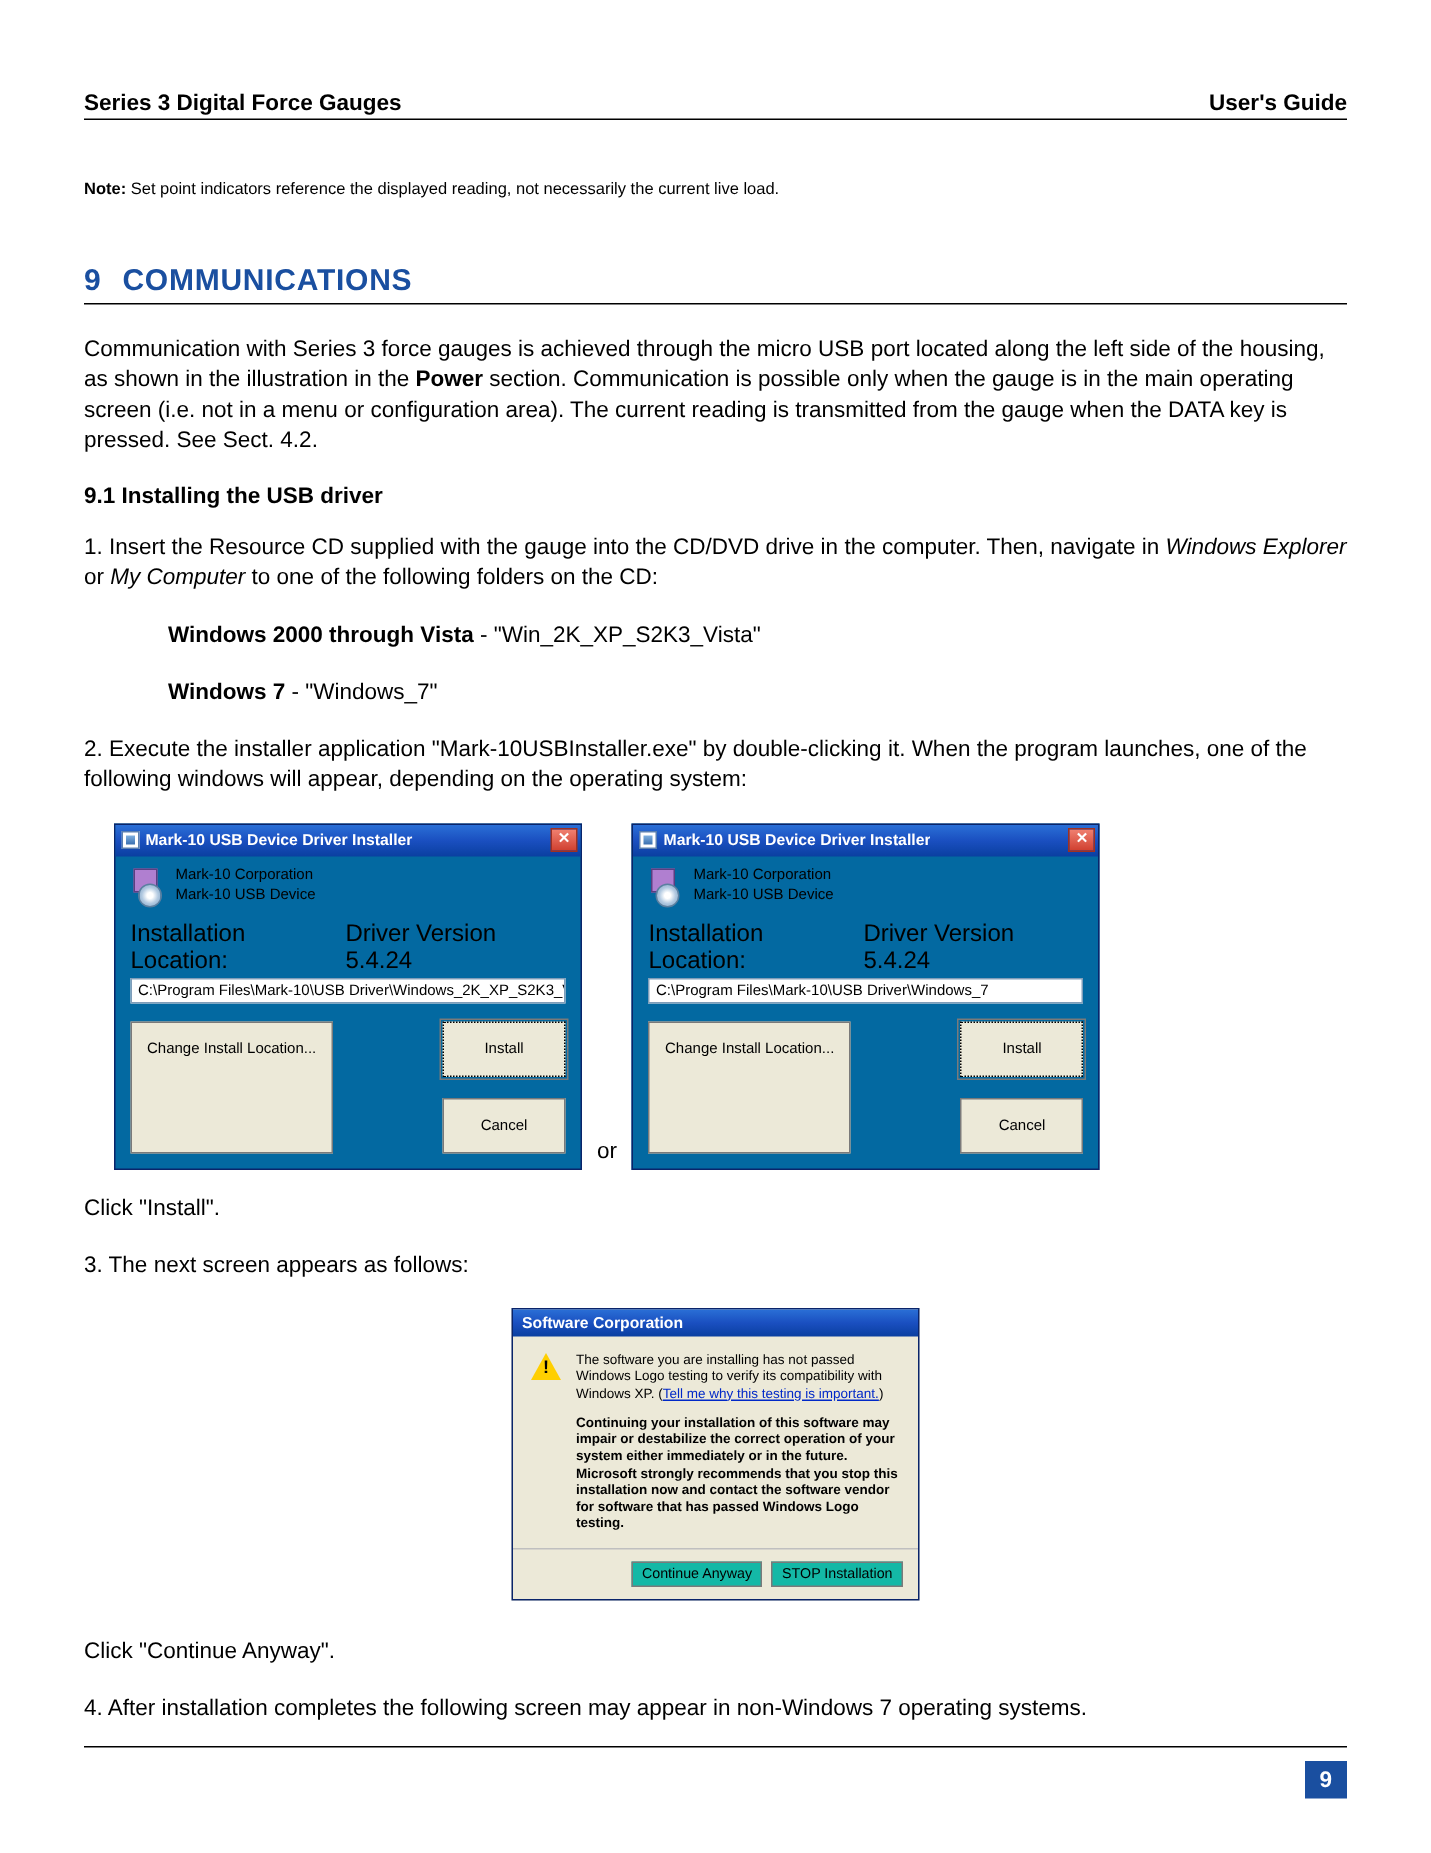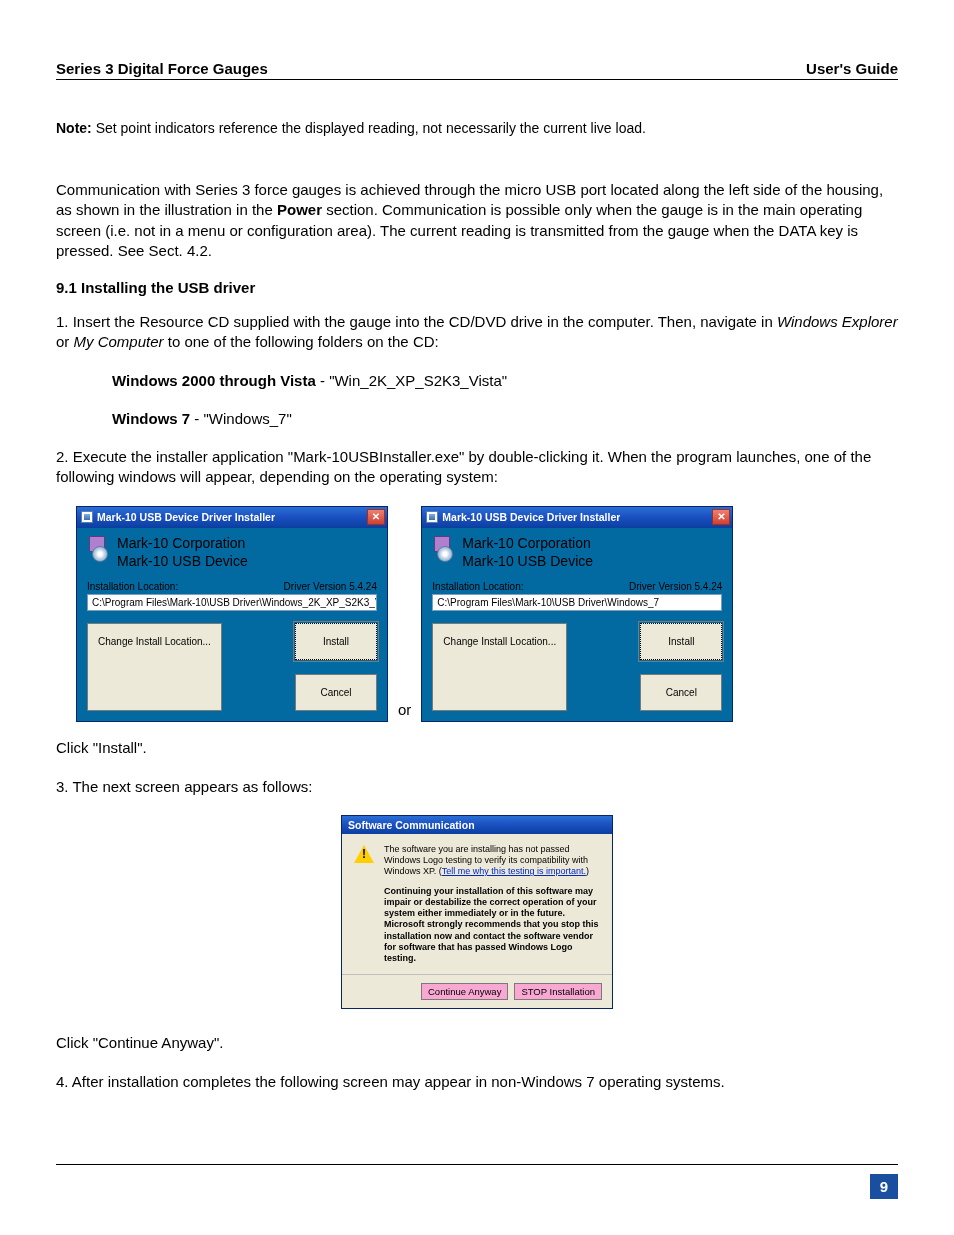--- a/index.html
+++ b/index.html
@@ -20,21 +20,21 @@
   .hdr {
     display: flex;
     justify-content: space-between;
     font-weight: bold;
     font-size: 15px;
     border-bottom: 1.5px solid #000;
     padding-bottom: 2px;
     margin-bottom: 40px;
   }
   .note-line {
-    font-size: 14px;
+    font-size: 11px;
     margin-bottom: 44px;
   }
   .section-title {
     color: #1a4fa0;
     font-size: 20px;
     font-weight: bold;
     letter-spacing: 0.5px;
     border-bottom: 1.5px solid #000;
     padding-bottom: 3px;
     margin-bottom: 20px;
@@ -94,22 +94,22 @@
   }
   .corp-icon .disk{
     position:absolute; left:2px; top:2px; width:14px; height:14px;
     background:#b07fd0; border:1px solid #5a3f80;
   }
   .corp-icon .cd{
     position:absolute; left:5px; top:12px; width:14px; height:14px;
     border-radius:50%; background:radial-gradient(circle,#fff 20%,#b0c8e0 55%,#7fa0c0 100%);
     border:1px solid #5a7fa0;
   }
-  .corp-text { font-size:14px; line-height:1.35; color:#000; }
-  .loc-row { display:flex; justify-content:space-between; font-size:10px; color:#000; margin-bottom:2px;}
+  .corp-text { font-size:10px; line-height:1.35; color:#000; }
+  .loc-row { display:flex; justify-content:space-between; font-size:16px; color:#000; margin-bottom:2px;}
   .path-box {
     border:1px solid #7f9db9; background:#fff; padding:2px 4px;
     font-size:10px; color:#000; margin-bottom:12px;
     white-space:nowrap; overflow:hidden;
   }
   .btn-row { display:flex; justify-content:space-between; gap:10px; }
   .btn-row .right { display:flex; gap:14px;flex-direction:column; }
   .win-btn {
     background:#ece9d8; border:1px solid #7a7a7a;
     font-size:10px; padding:12px 10px; color:#000;
@@ -142,21 +142,21 @@
     font-weight:bold; font-size:12px; color:#000;
   }
   .soft-text { font-size:9px; line-height:1.25; color:#000; }
   .soft-text a { color:#0028c8; text-decoration:underline; }
   .soft-text .warn-bold { font-weight:bold; display:block; margin-top:8px; }
   .soft-buttons {
     border-top:1px solid #bfbfbf;
     padding:8px 10px; display:flex; justify-content:flex-end; gap:6px;
   }
   .soft-btn {
-    background:#f9a8d4; border:1px solid #7a7a7a;
+    background:#14b8a6; border:1px solid #7a7a7a;
     font-size:9.5px; padding:2px 6px; color:#000;
   }
   
   .footer-line {
     position:absolute; left:56px; right:56px; bottom:70px;
     border-top:1.5px solid #000;
   }
   .page-num {
     position:absolute; right:56px; bottom:36px;
     background:#1a4fa0; color:#fff; font-weight:bold;
@@ -170,20 +170,23 @@
 
   <div class="hdr">
     <span>Series 3 Digital Force Gauges</span>
     <span>User's Guide</span>
   </div>
 
   <div class="note-line">
     <span class="bold">Note:</span><span> Set point indicators reference the displayed reading, not necessarily the current live load.</span>
   </div>
 
+  <div class="section-title">
+    <span class="num">9</span><span>COMMUNICATIONS</span>
+  </div>
 
   <div class="body-text">
     <span>Communication with Series 3 force gauges is achieved through the micro USB port located along the left side of the housing, as shown in the illustration in the </span><span class="bold">Power</span><span> section. Communication is possible only when the gauge is in the main operating screen (i.e. not in a menu or configuration area). The current reading is transmitted from the gauge when the DATA key is pressed. See Sect. 4.2.</span>
   </div>
 
   <div class="sub-heading">9.1 Installing the USB driver</div>
 
 
   <div class="body-text">
     <span>1. Insert the Resource CD supplied with the gauge into the CD/DVD drive in the computer. Then, navigate in </span><span class="italic">Windows Explorer</span><span> or </span><span class="italic">My Computer</span><span> to one of the following folders on the CD:</span>
@@ -271,21 +274,21 @@
       </div>
     </div>
 
   </div>
 
   <div class="body-text">Click "Install".</div>
 
   <div class="body-text">3. The next screen appears as follows:</div>
 
   <div class="soft-dialog">
-    <div class="soft-titlebar">Software Communication</div>
+    <div class="soft-titlebar">Software Corporation</div>
     <div class="soft-body">
       <div class="warn-icon">
           <div class="tri"></div>
           <div class="bang">!</div>
         </div>
       <div class="soft-text">
         <span>The software you are installing has not passed Windows Logo testing to verify its compatibility with Windows XP. (</span><a href="#">Tell me why this testing is important.</a><span>)</span>
         <span class="warn-bold">Continuing your installation of this software may impair or destabilize the correct operation of your system either immediately or in the future. Microsoft strongly recommends that you stop this installation now and contact the software vendor for software that has passed Windows Logo testing.</span>
       </div>
     </div>

